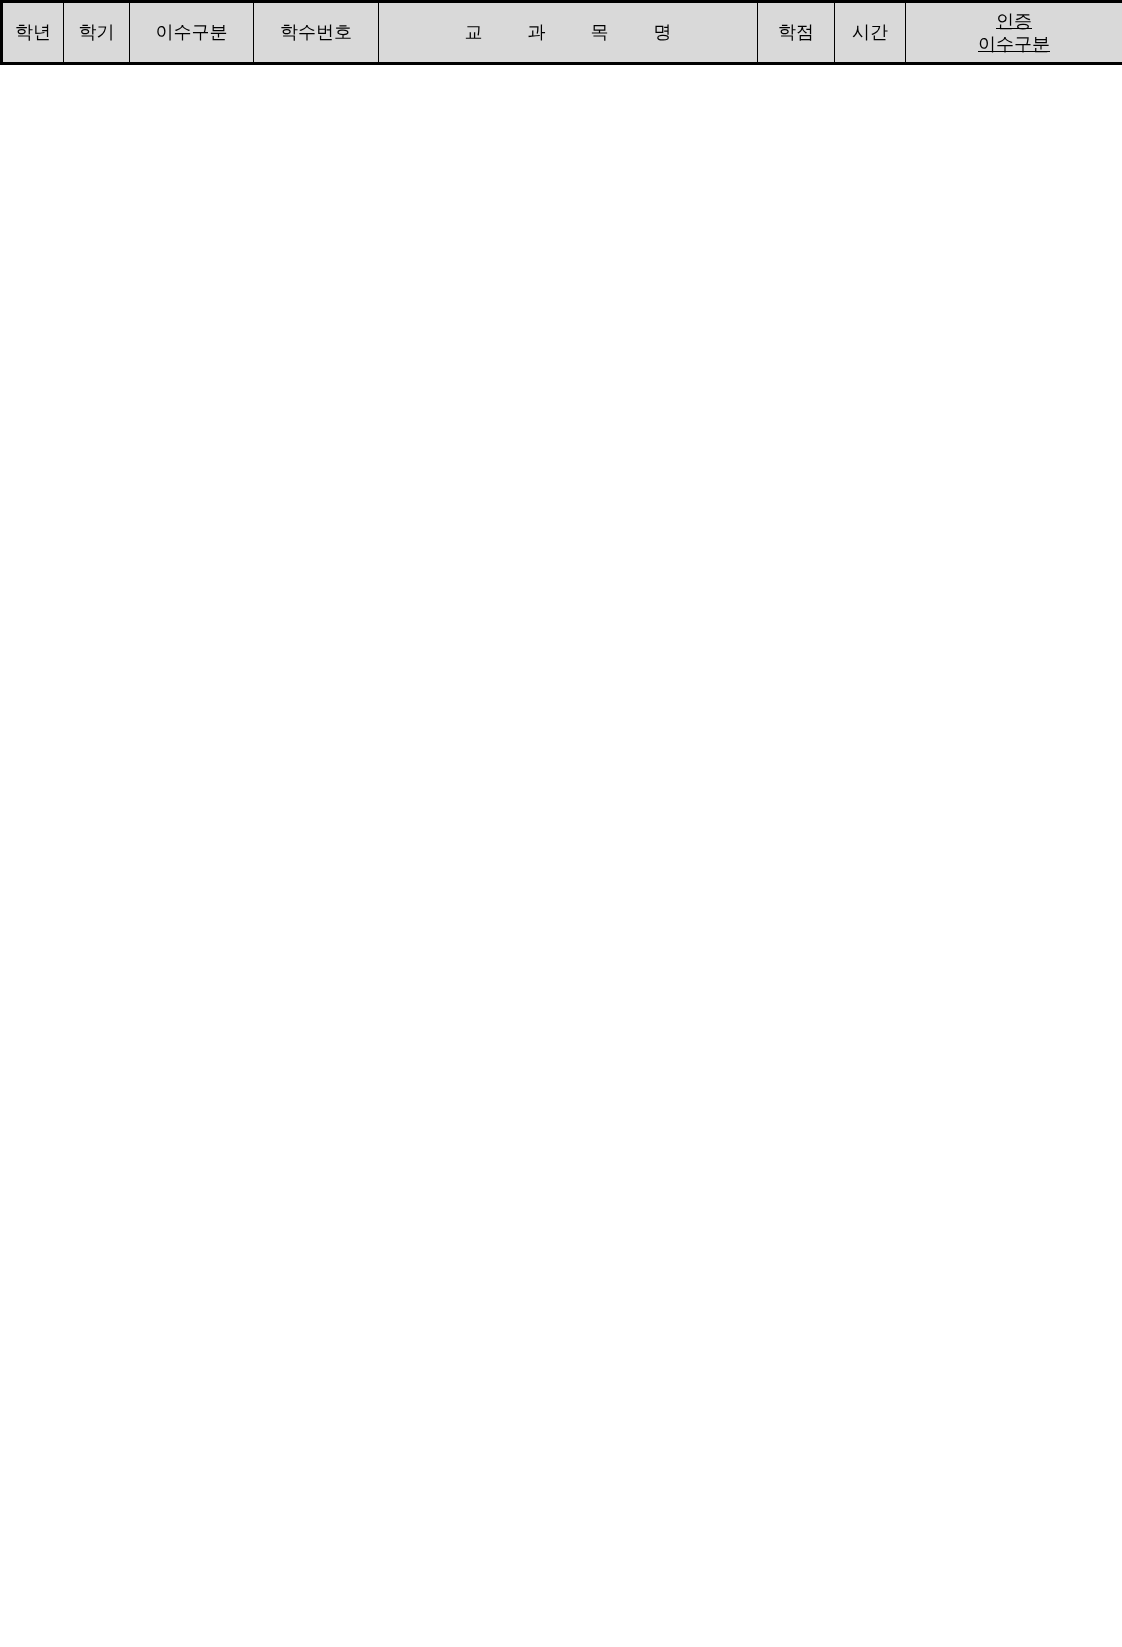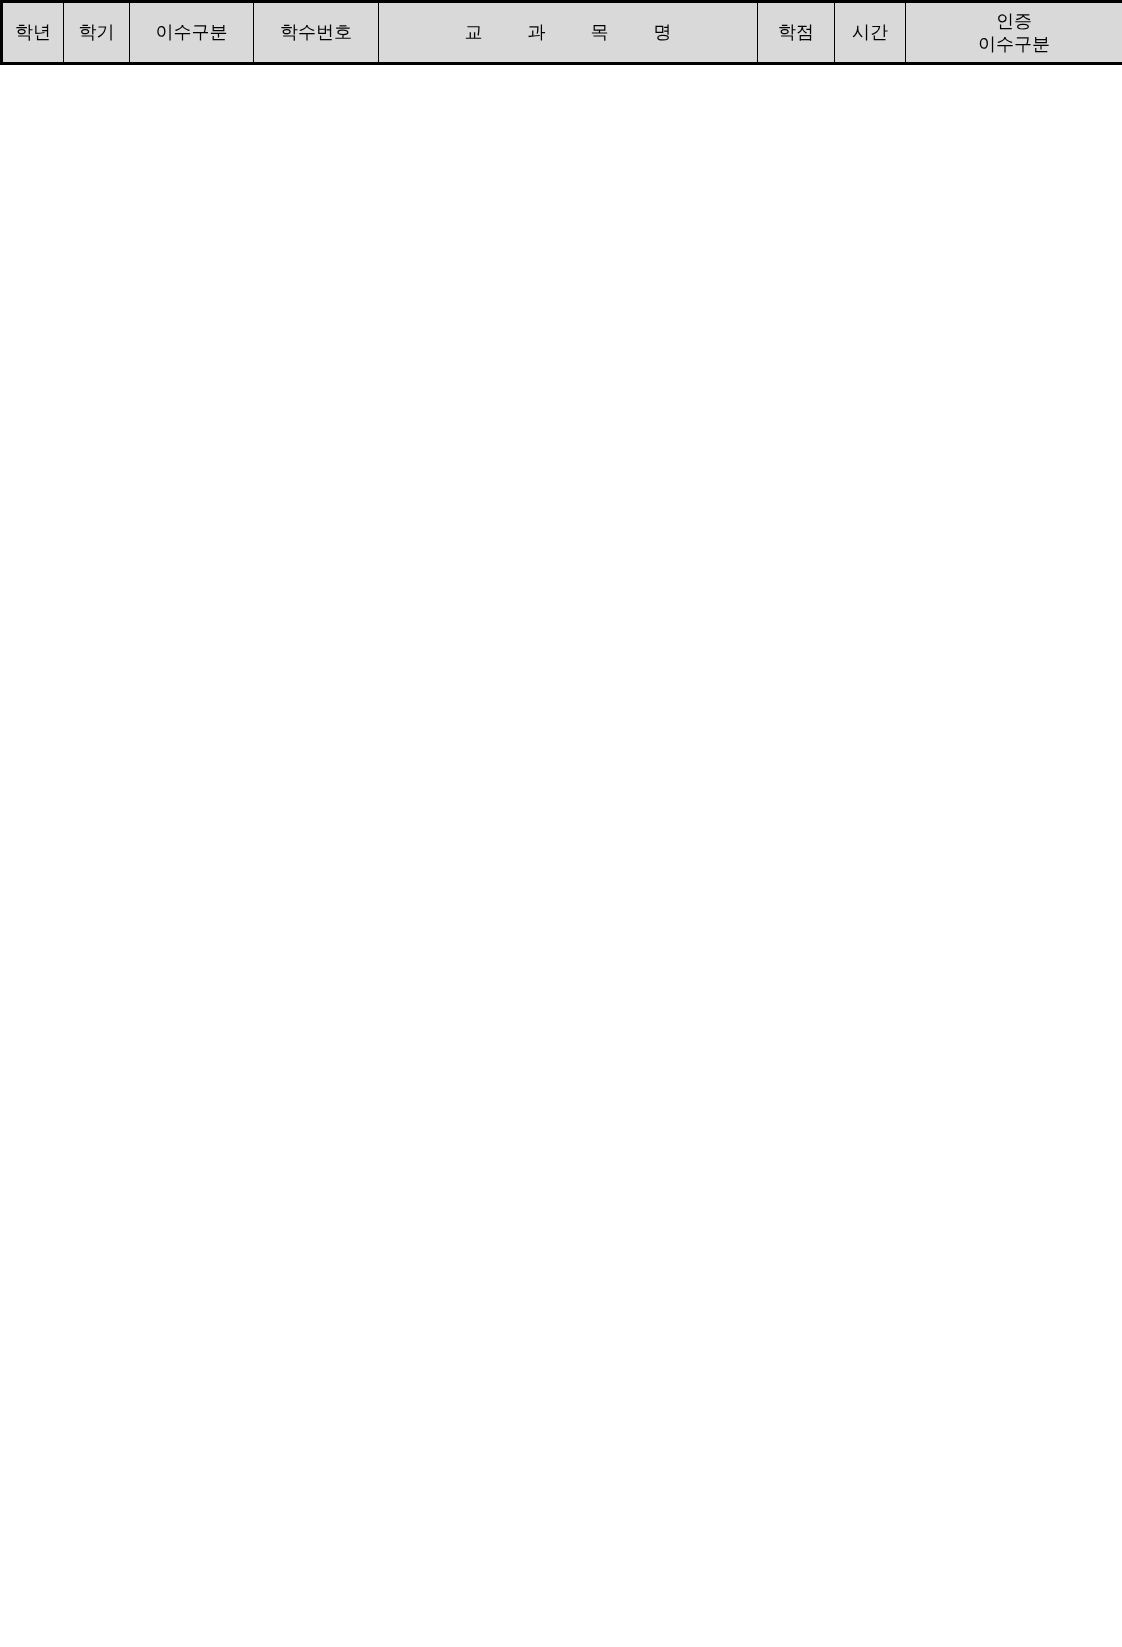--- a/index.html
+++ b/index.html
@@ -3,21 +3,21 @@
 <meta charset="utf-8">
 <style>
   html,body{margin:0;padding:0;background:#fff;}
   body{font-family:"Liberation Sans","DejaVu Sans",sans-serif;color:#000;}
   .page{width:894px;}
   table{border-collapse:collapse;table-layout:fixed;width:1122px;border:3px solid #000;}
   th,td{border-left:1px solid #000;text-align:center;vertical-align:middle;
         padding:0;overflow:hidden;font-size:18px;line-height:1.25;font-weight:normal;}
   thead tr{height:62px;}
   thead th{background:#d9d9d9;border-bottom:3px solid #000;}
-  th.h-cert{white-space:pre-line;}
+  th.h-cert{white-space:pre-line;text-decoration:underline;}
   th.h-name{word-spacing:40px;}
 </style>
 </head>
 <body>
 
 <div class="page">
   <table>
     <colgroup>
       <col style="width:62px">
         <col style="width:66px">

